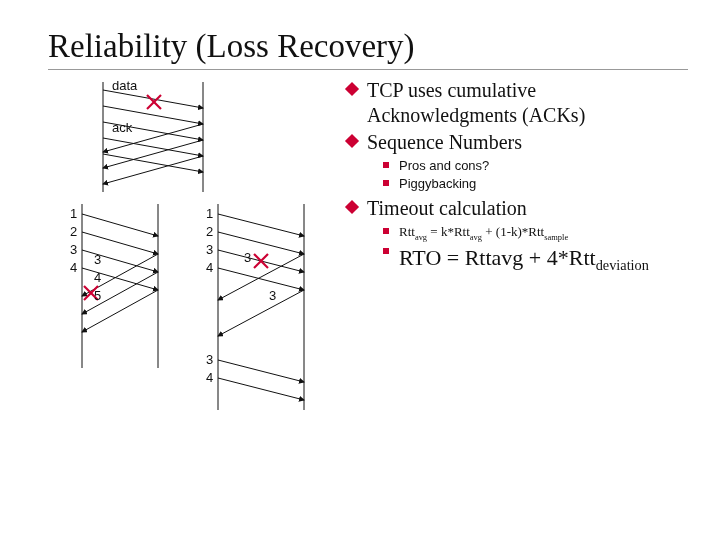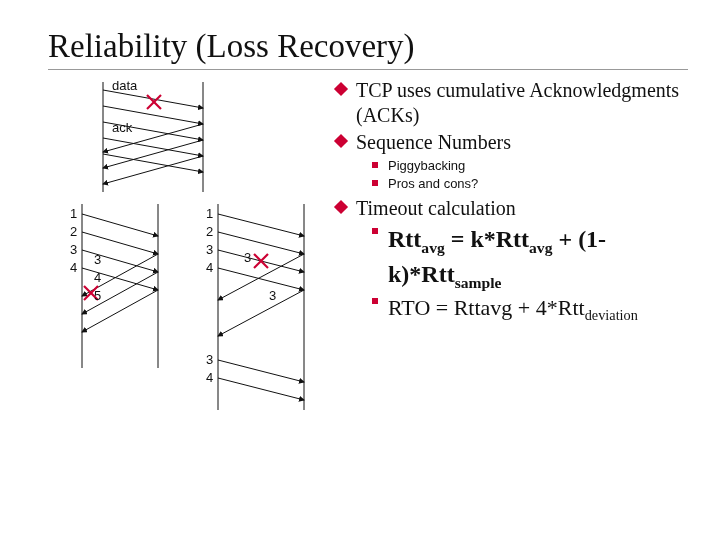--- a/index.html
+++ b/index.html
@@ -24,21 +24,21 @@
     font-family: "Times New Roman", Georgia, serif;
   }
   .rule {
     height: 1px;
     background: #999;
     width: 640px;
     margin-bottom: 8px;
   }
   .content {
     display: flex;
-    gap: 6px;
+    gap: 17px;
   }
   .left-col {
     width: 280px;
     flex: none;
     position: relative;
   }
   .right-col {
     flex: 1;
   }
   .diagram {
@@ -213,28 +213,28 @@
 
       </div>
     </div>
 
     <div class="right-col">
       <ul class="bullets">
         <li>TCP uses cumulative Acknowledgments (ACKs)</li>
         <li>Sequence Numbers</li>
       </ul>
       <ul class="sub">
+        <li>Pros and cons?</li>
         <li>Piggybacking</li>
-        <li>Pros and cons?</li>
       </ul>
       <ul class="bullets">
         <li>Timeout calculation</li>
       </ul>
       <ul class="sub" style="font-size:16px; font-family:'Times New Roman',Georgia,serif;">
-        <li style="font-size:24px; font-family:'Times New Roman',Georgia,serif;font-weight:bold;">
+        <li style="font-size:13px; font-family:'Times New Roman',Georgia,serif;">
           <span>Rtt</span><sub>avg</sub><span> = k*Rtt</span><sub>avg</sub><span> + (1-k)*Rtt</span><sub>sample</sub>
         </li>
         <li style="font-size:22px; font-family:'Times New Roman',Georgia,serif;">
           <span>RTO = Rttavg + 4*Rtt</span><sub>deviation</sub>
         </li>
       </ul>
     </div>
 
   </div>
 </div>

